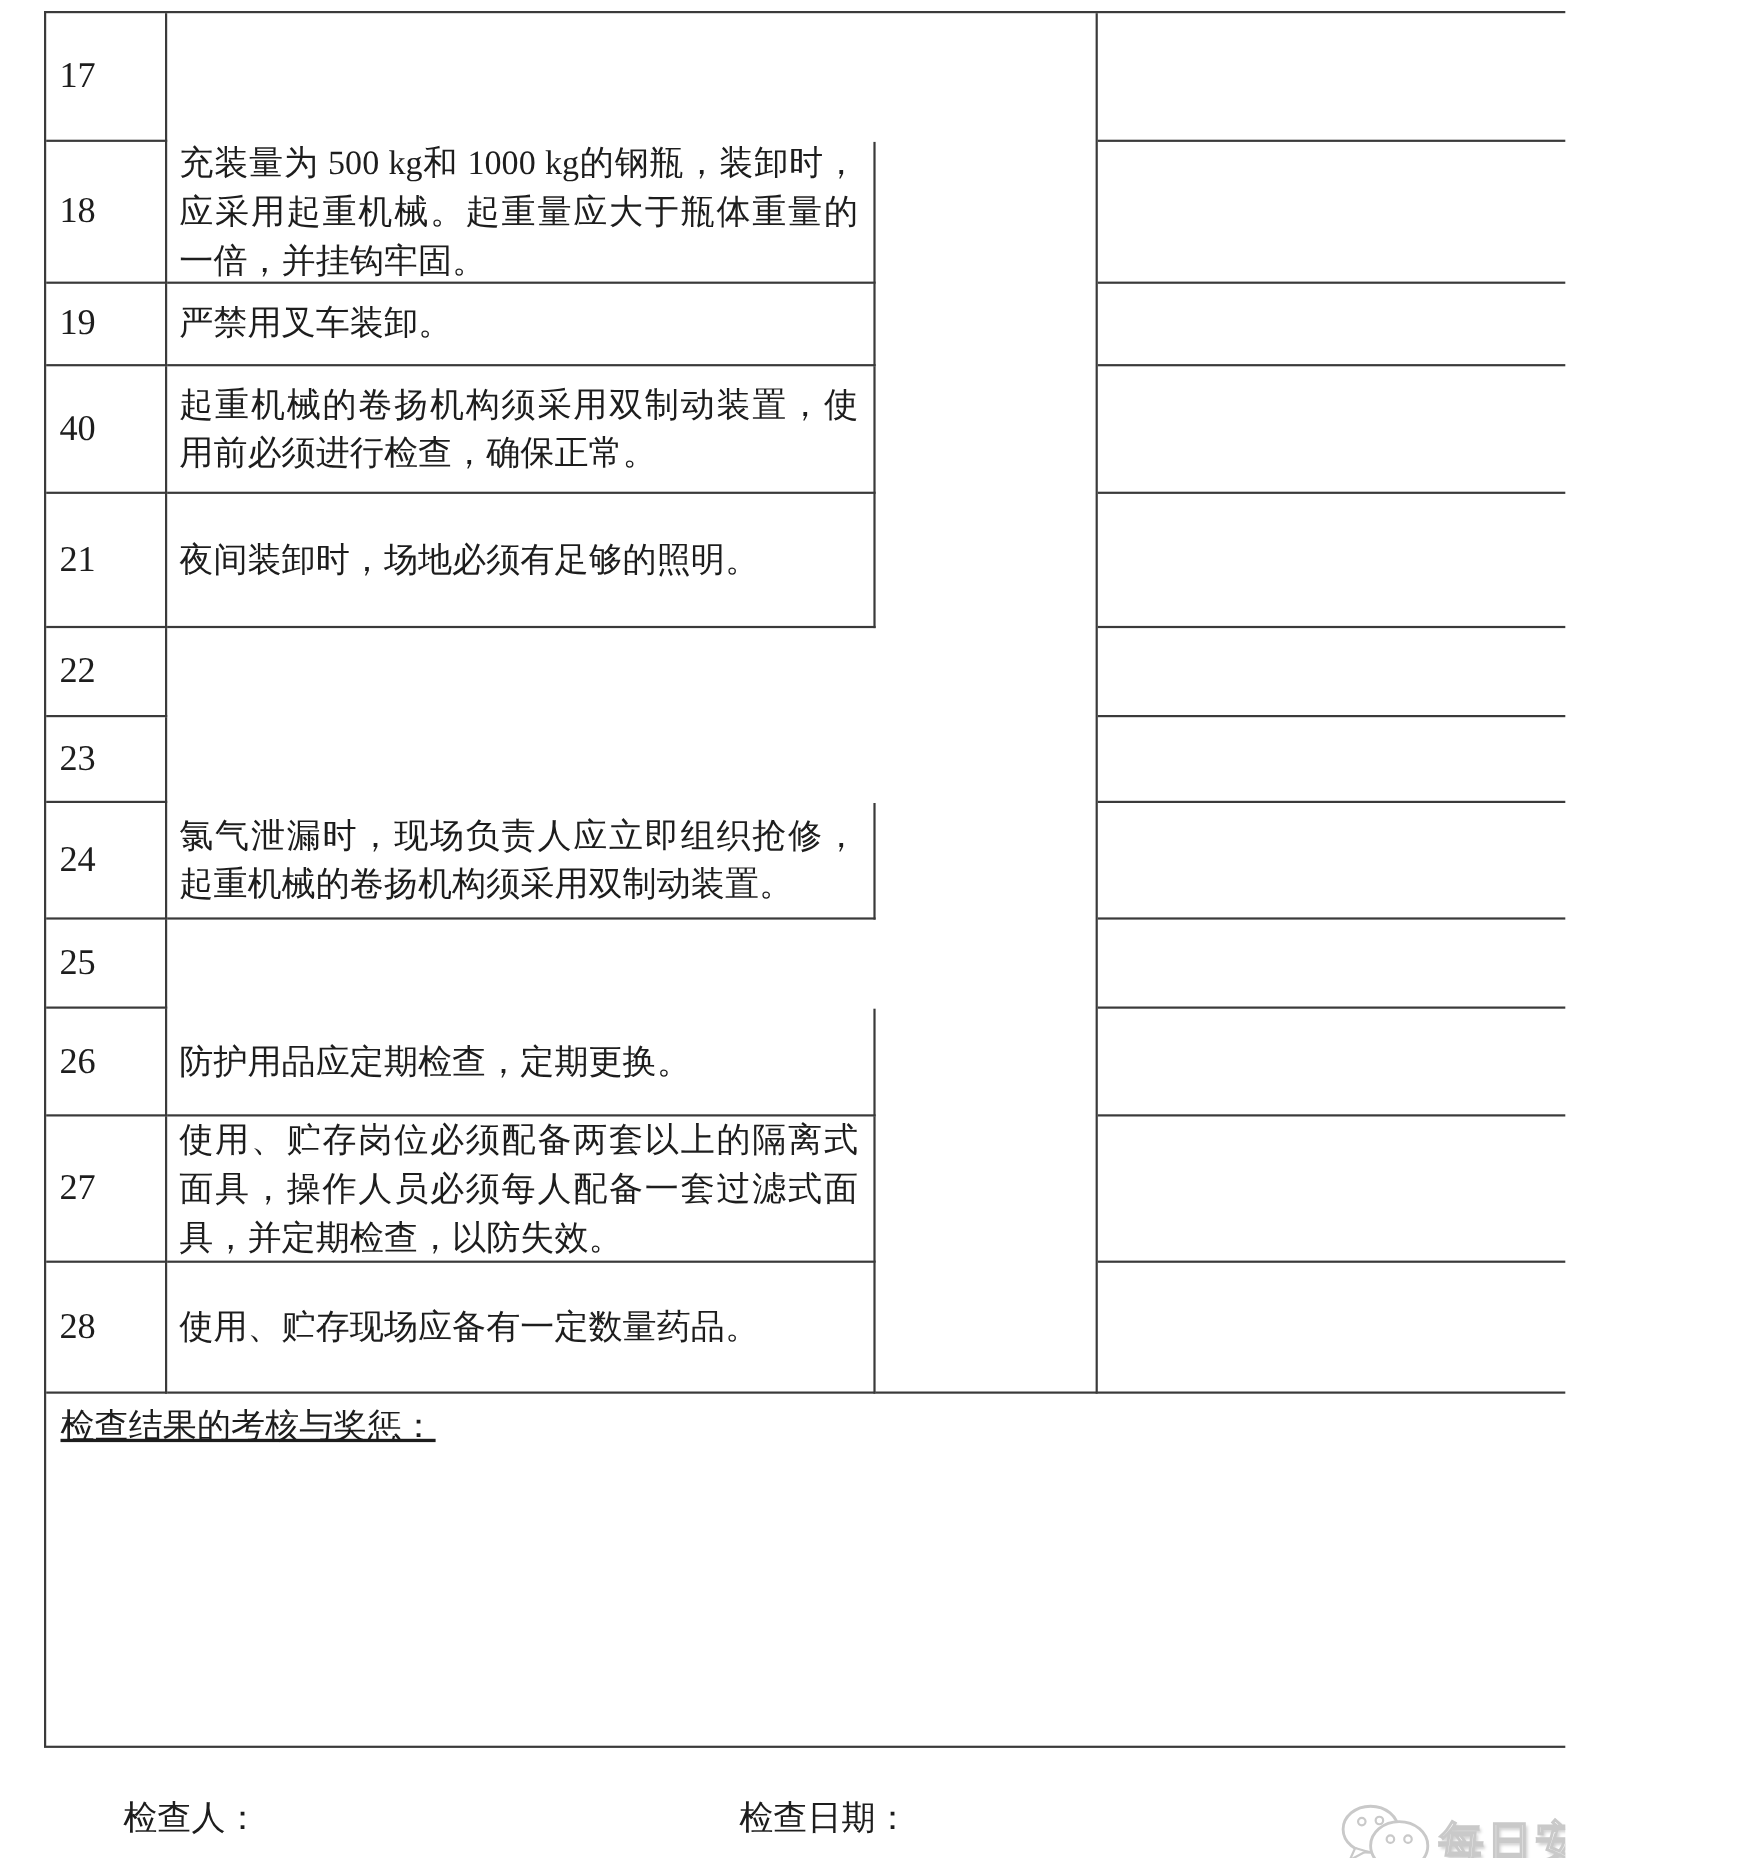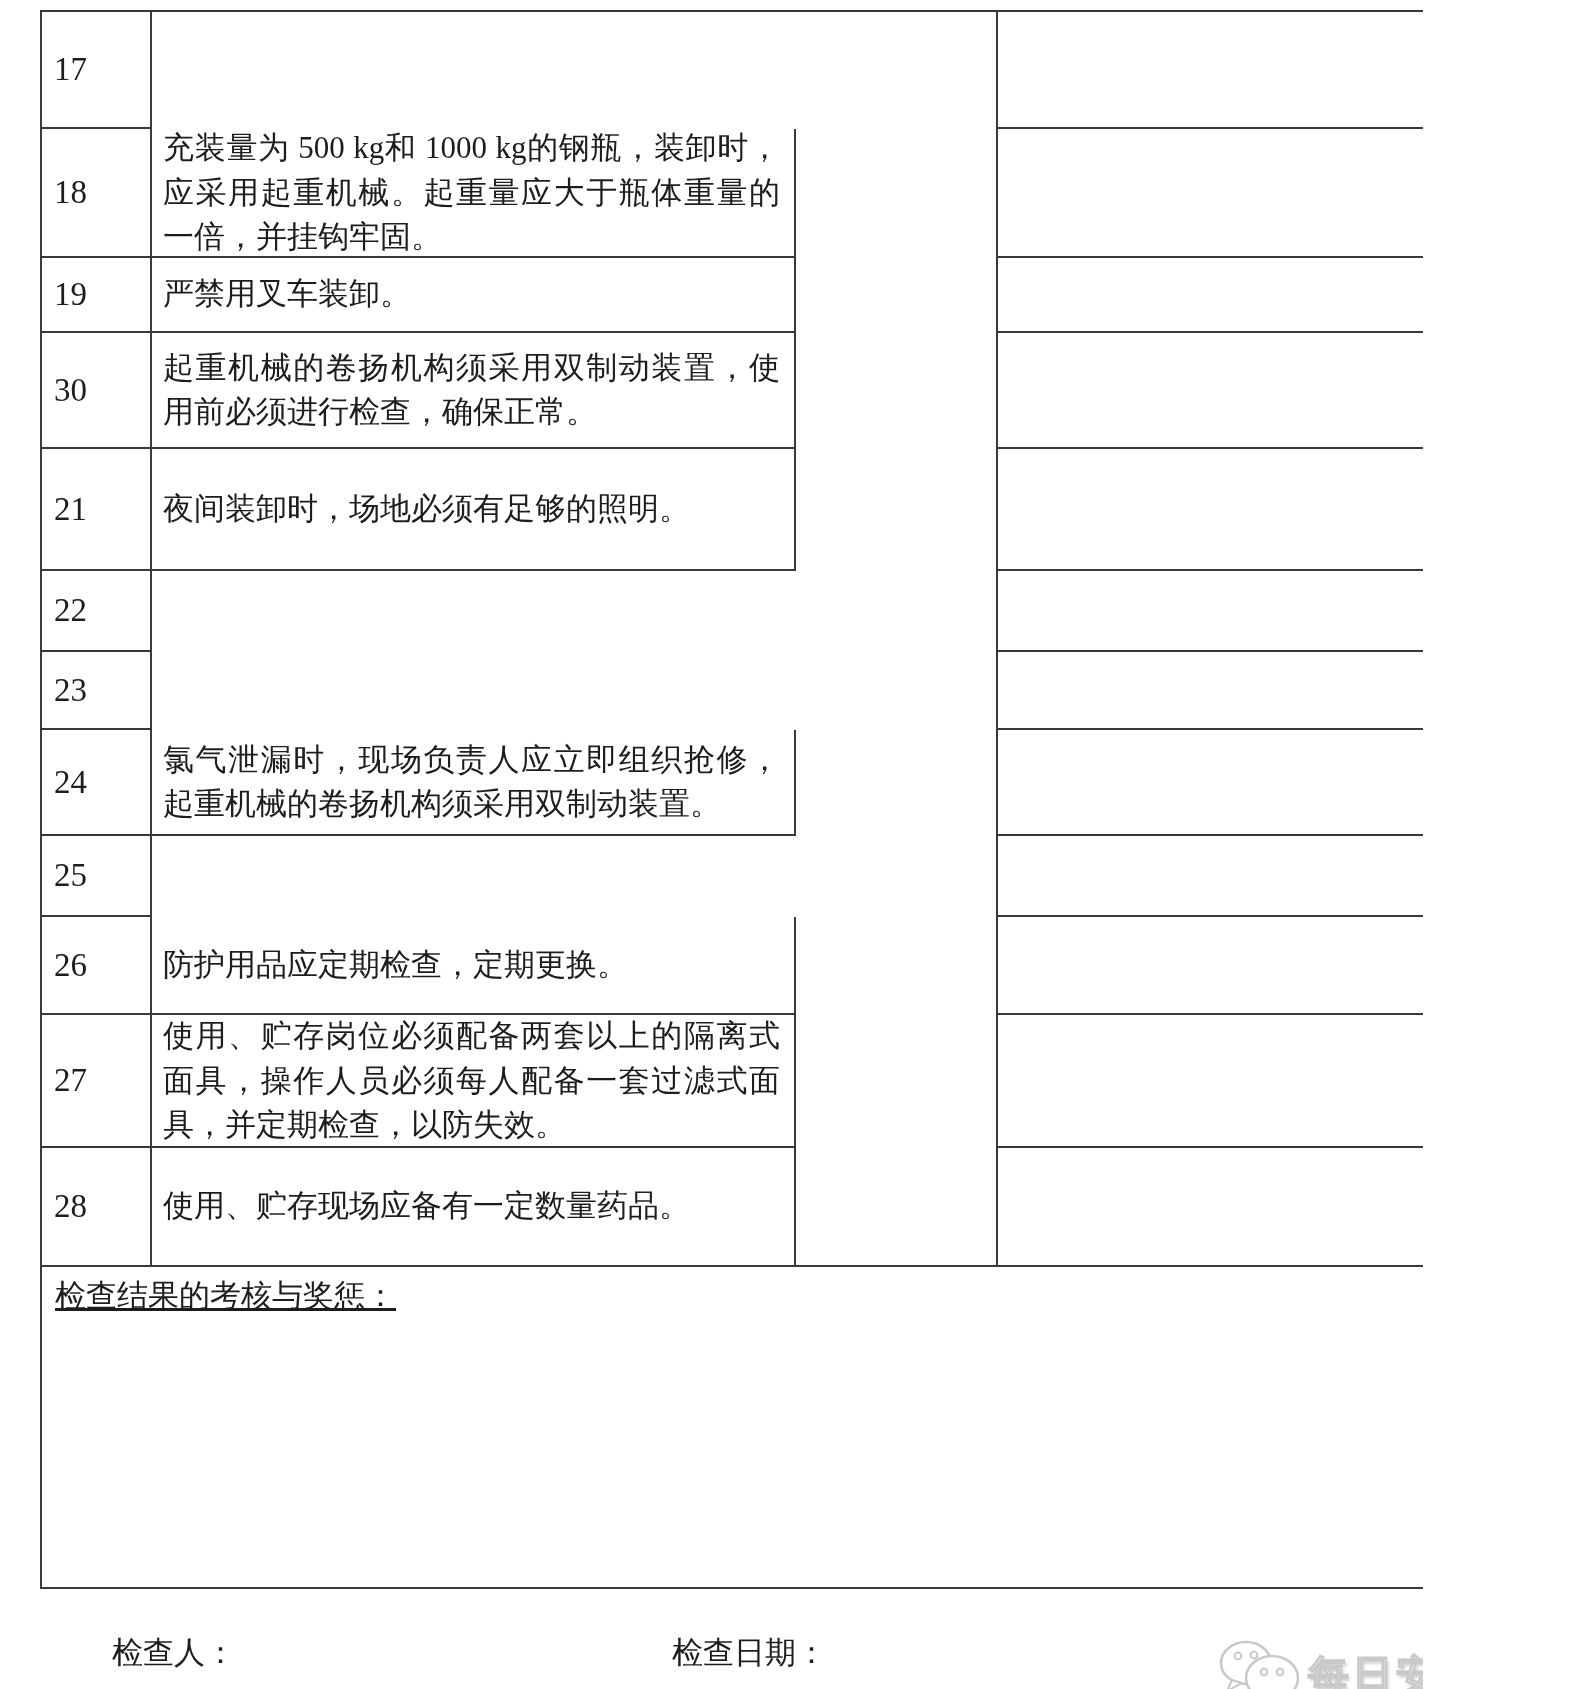--- a/index.html
+++ b/index.html
@@ -87,21 +87,21 @@
         <div class="txt">充装量为 500 kg和 1000 kg的钢瓶，装卸时，应采用起重机械。起重量应大于瓶体重量的一倍，并挂钩牢固。</div>
       </div>
     <div class="cell c4" style="grid-column:4;grid-row:2"></div>
 
     <div class="cell c1" style="grid-column:1;grid-row:3">19</div>
     <div class="cell c2" style="grid-column:2;grid-row:3">
         <div class="txt">严禁用叉车装卸。</div>
       </div>
     <div class="cell c4" style="grid-column:4;grid-row:3"></div>
 
-    <div class="cell c1" style="grid-column:1;grid-row:4">30</div>
+    <div class="cell c1" style="grid-column:1;grid-row:4">40</div>
     <div class="cell c2" style="grid-column:2;grid-row:4">
         <div class="txt">起重机械的卷扬机构须采用双制动装置，使用前必须进行检查，确保正常。</div>
       </div>
     <div class="cell c4" style="grid-column:4;grid-row:4"></div>
 
     <div class="cell c1" style="grid-column:1;grid-row:5">21</div>
     <div class="cell c2" style="grid-column:2;grid-row:5">
         <div class="txt">夜间装卸时，场地必须有足够的照明。</div>
       </div>
     <div class="cell c4" style="grid-column:4;grid-row:5"></div>

